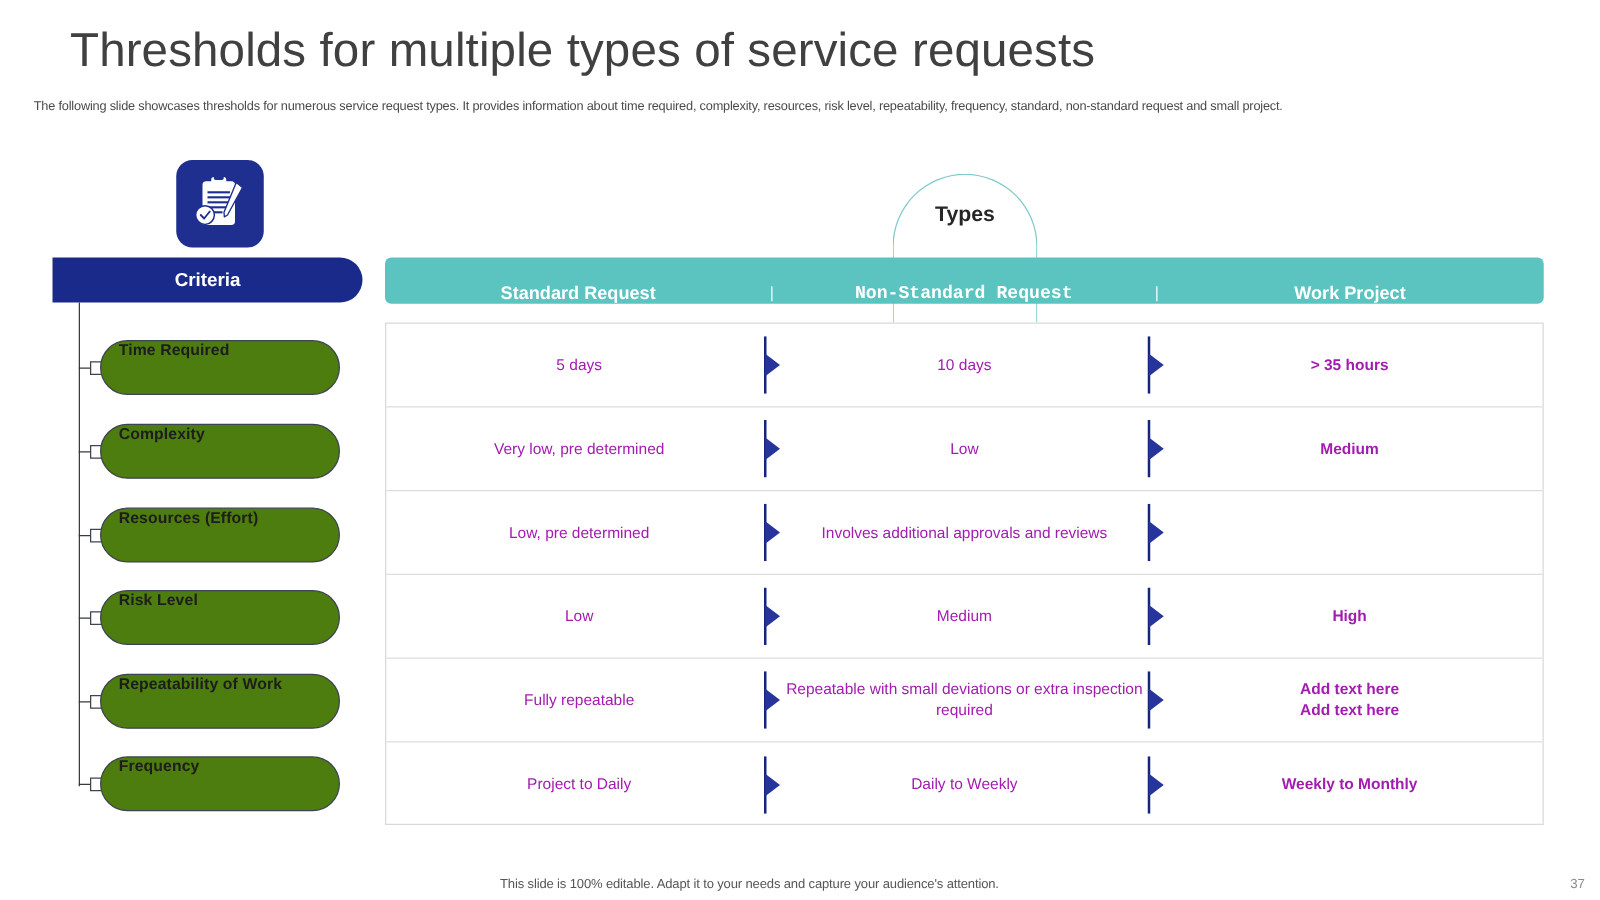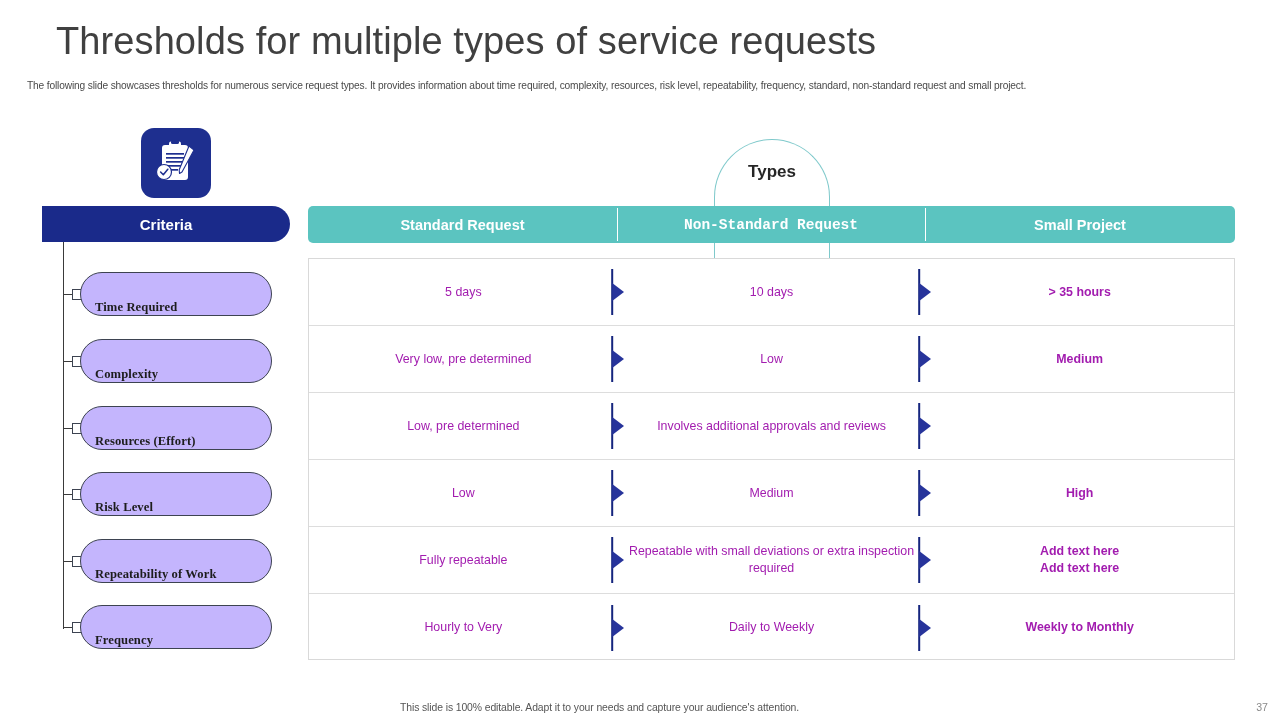--- a/index.html
+++ b/index.html
@@ -99,25 +99,24 @@
   }
 
   
   .crit-pill {
     position: absolute;
     left: 80px;
     width: 192px;
     height: 44px;
     border: 1.1px solid #3d4351;
     border-radius: 22px;
-    background: #c4b5fd;
-    box-sizing: border-box;
-    display: flex;
-    align-items: flex-end;
-    font-family: Liberation Serif, serif;
+    background: #4d7c0f;
+    box-sizing: border-box;
+    display: flex;
+    align-items: flex-start;
   }
   .crit-pill span {
     padding-left: 14px;
     font-size: 12.6px;
     font-weight: 700;
     color: #1d1d1d;
     letter-spacing: 0.1px;
   }
   .crit-node {
     position: absolute;
@@ -163,20 +162,21 @@
   
   .tbl-head {
     position: absolute;
     left: 308px;
     top: 206px;
     width: 927px;
     height: 37px;
     background: #5bc4c0;
     border-radius: 5px;
     display: flex;
+    align-items: flex-end;
   }
   .tbl-head .th {
     display: flex;
     align-items: center;
     justify-content: center;
     color: #ffffff;
     font-size: 14.5px;
     font-weight: 700;
     position: relative;
   }
@@ -325,21 +325,21 @@
 <div class="types-label">Types</div>
 
 <div class="tbl-head">
   <div class="th c1">
     <span>Standard Request</span>
   </div>
   <div class="th c2">
     <span>Non-Standard Request</span>
   </div>
   <div class="th c3">
-    <span>Small Project</span>
+    <span>Work Project</span>
   </div>
 </div>
 
 <div class="tbl-body" id="tbl-body">
     <div class="trow">
       <div class="tcell c1">
         <span>5 days</span>
       </div>
       <div class="tcell c2">
         <div class="flag left">
@@ -446,21 +446,21 @@
           <svg width="16" height="46" viewBox="0 0 16 46">
             <rect x="1.2" y="0" width="2" height="46" fill="#15257e"></rect>
             <path d="M2.2 14 L14 23 L2.2 32 Z" fill="#27349b"></path>
           </svg>
         </div>
         <span>Add text here<br>Add text here</span>
       </div>
     </div>
     <div class="trow">
       <div class="tcell c1">
-        <span>Hourly to Very</span>
+        <span>Project to Daily</span>
       </div>
       <div class="tcell c2">
         <div class="flag left">
           <svg width="16" height="46" viewBox="0 0 16 46">
             <rect x="1.2" y="0" width="2" height="46" fill="#15257e"></rect>
             <path d="M2.2 14 L14 23 L2.2 32 Z" fill="#27349b"></path>
           </svg>
         </div>
         <span>Daily to Weekly</span>
       </div>

